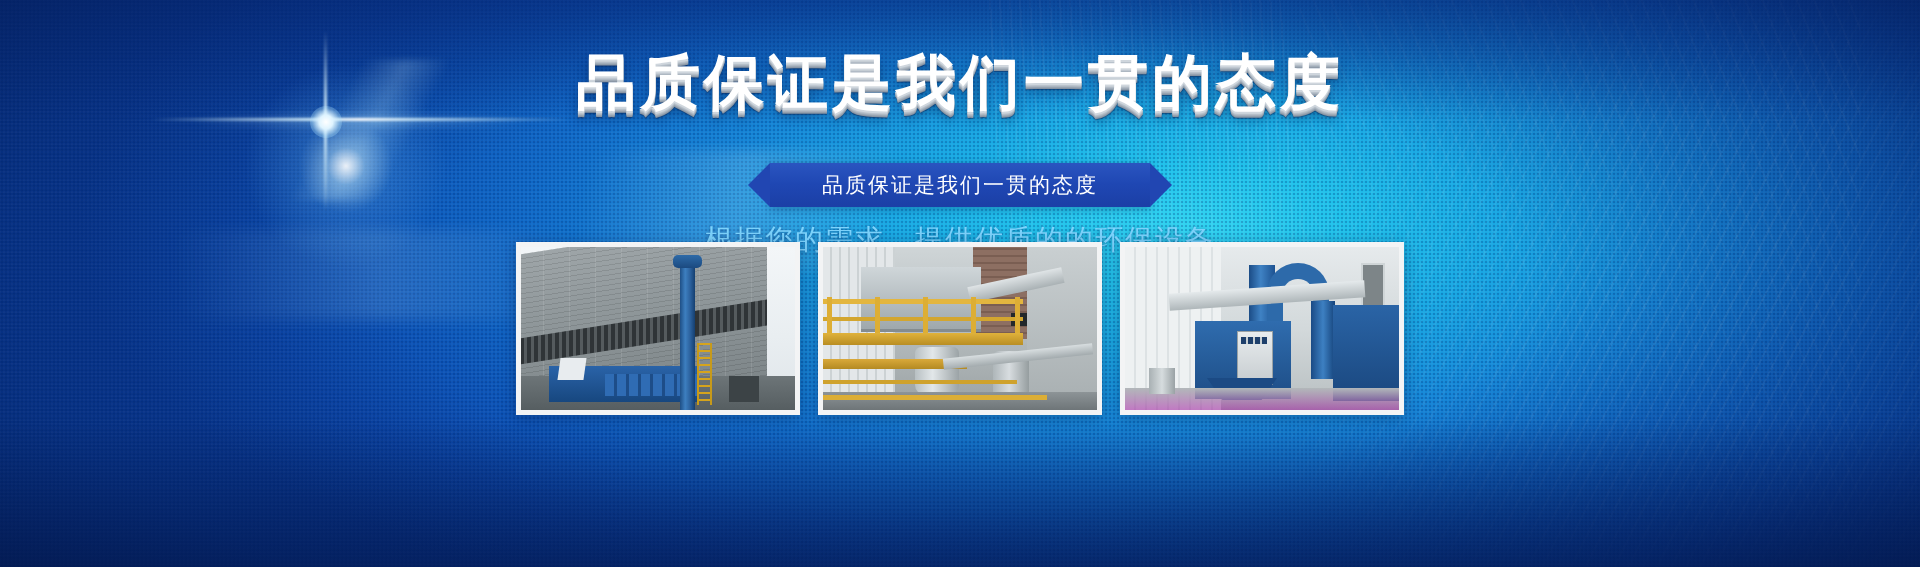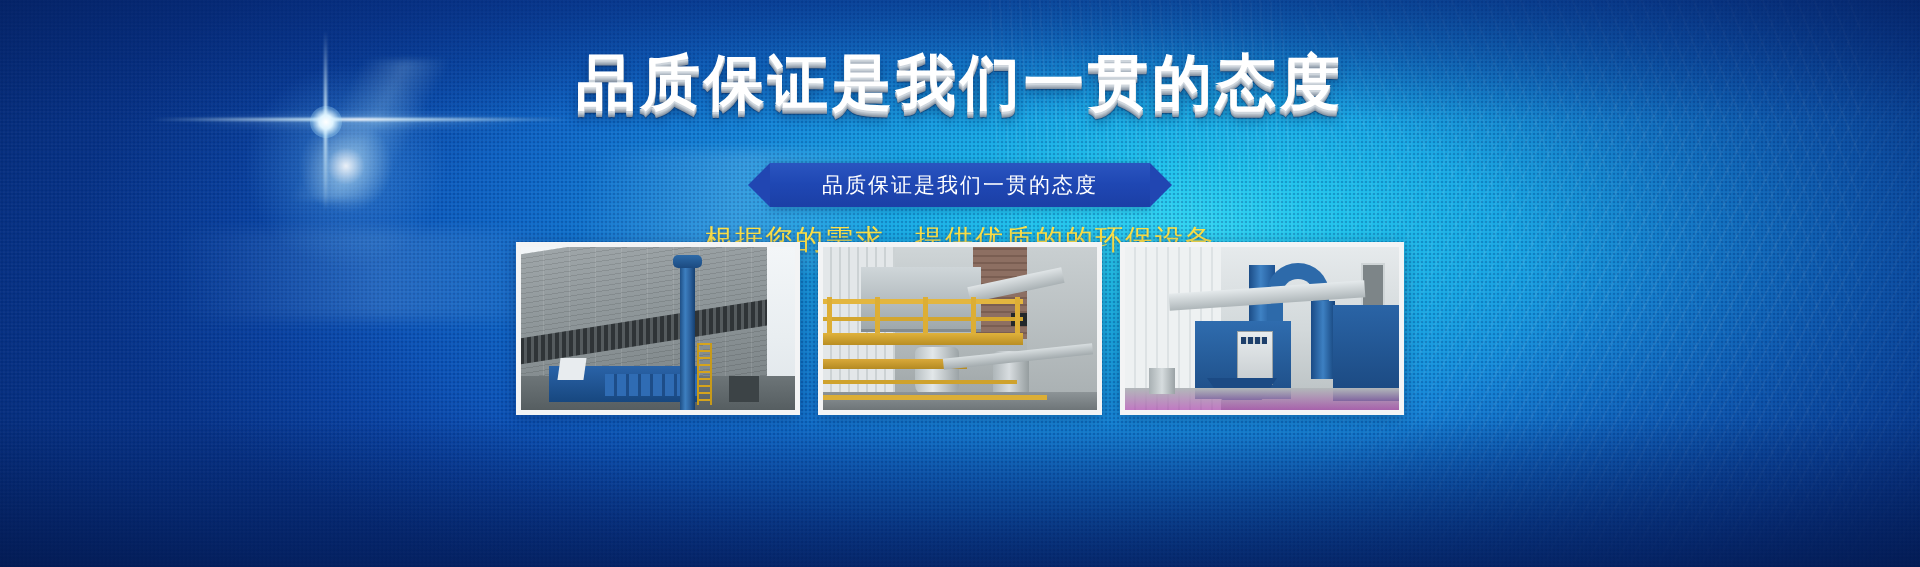--- a/index.html
+++ b/index.html
@@ -183,21 +183,21 @@
     color:#ffffff;
     font-size:21px;
     letter-spacing:2px;
     font-family:"DejaVu Sans","Liberation Sans",sans-serif;
     white-space:nowrap;
   }
 
   .subline{
     position:absolute;left:0;right:0;top:221px;
     text-align:center;
-    color:#fde047;
+    color:#7dd3fc;
     font-size:28px;
     letter-spacing:2px;
     font-family:"DejaVu Sans","Liberation Sans",sans-serif;
     text-shadow:0 1px 4px rgba(6,34,90,.45);
     white-space:nowrap;
   }
 
   
   .photos{
     position:absolute;left:0;right:0;top:242px;

